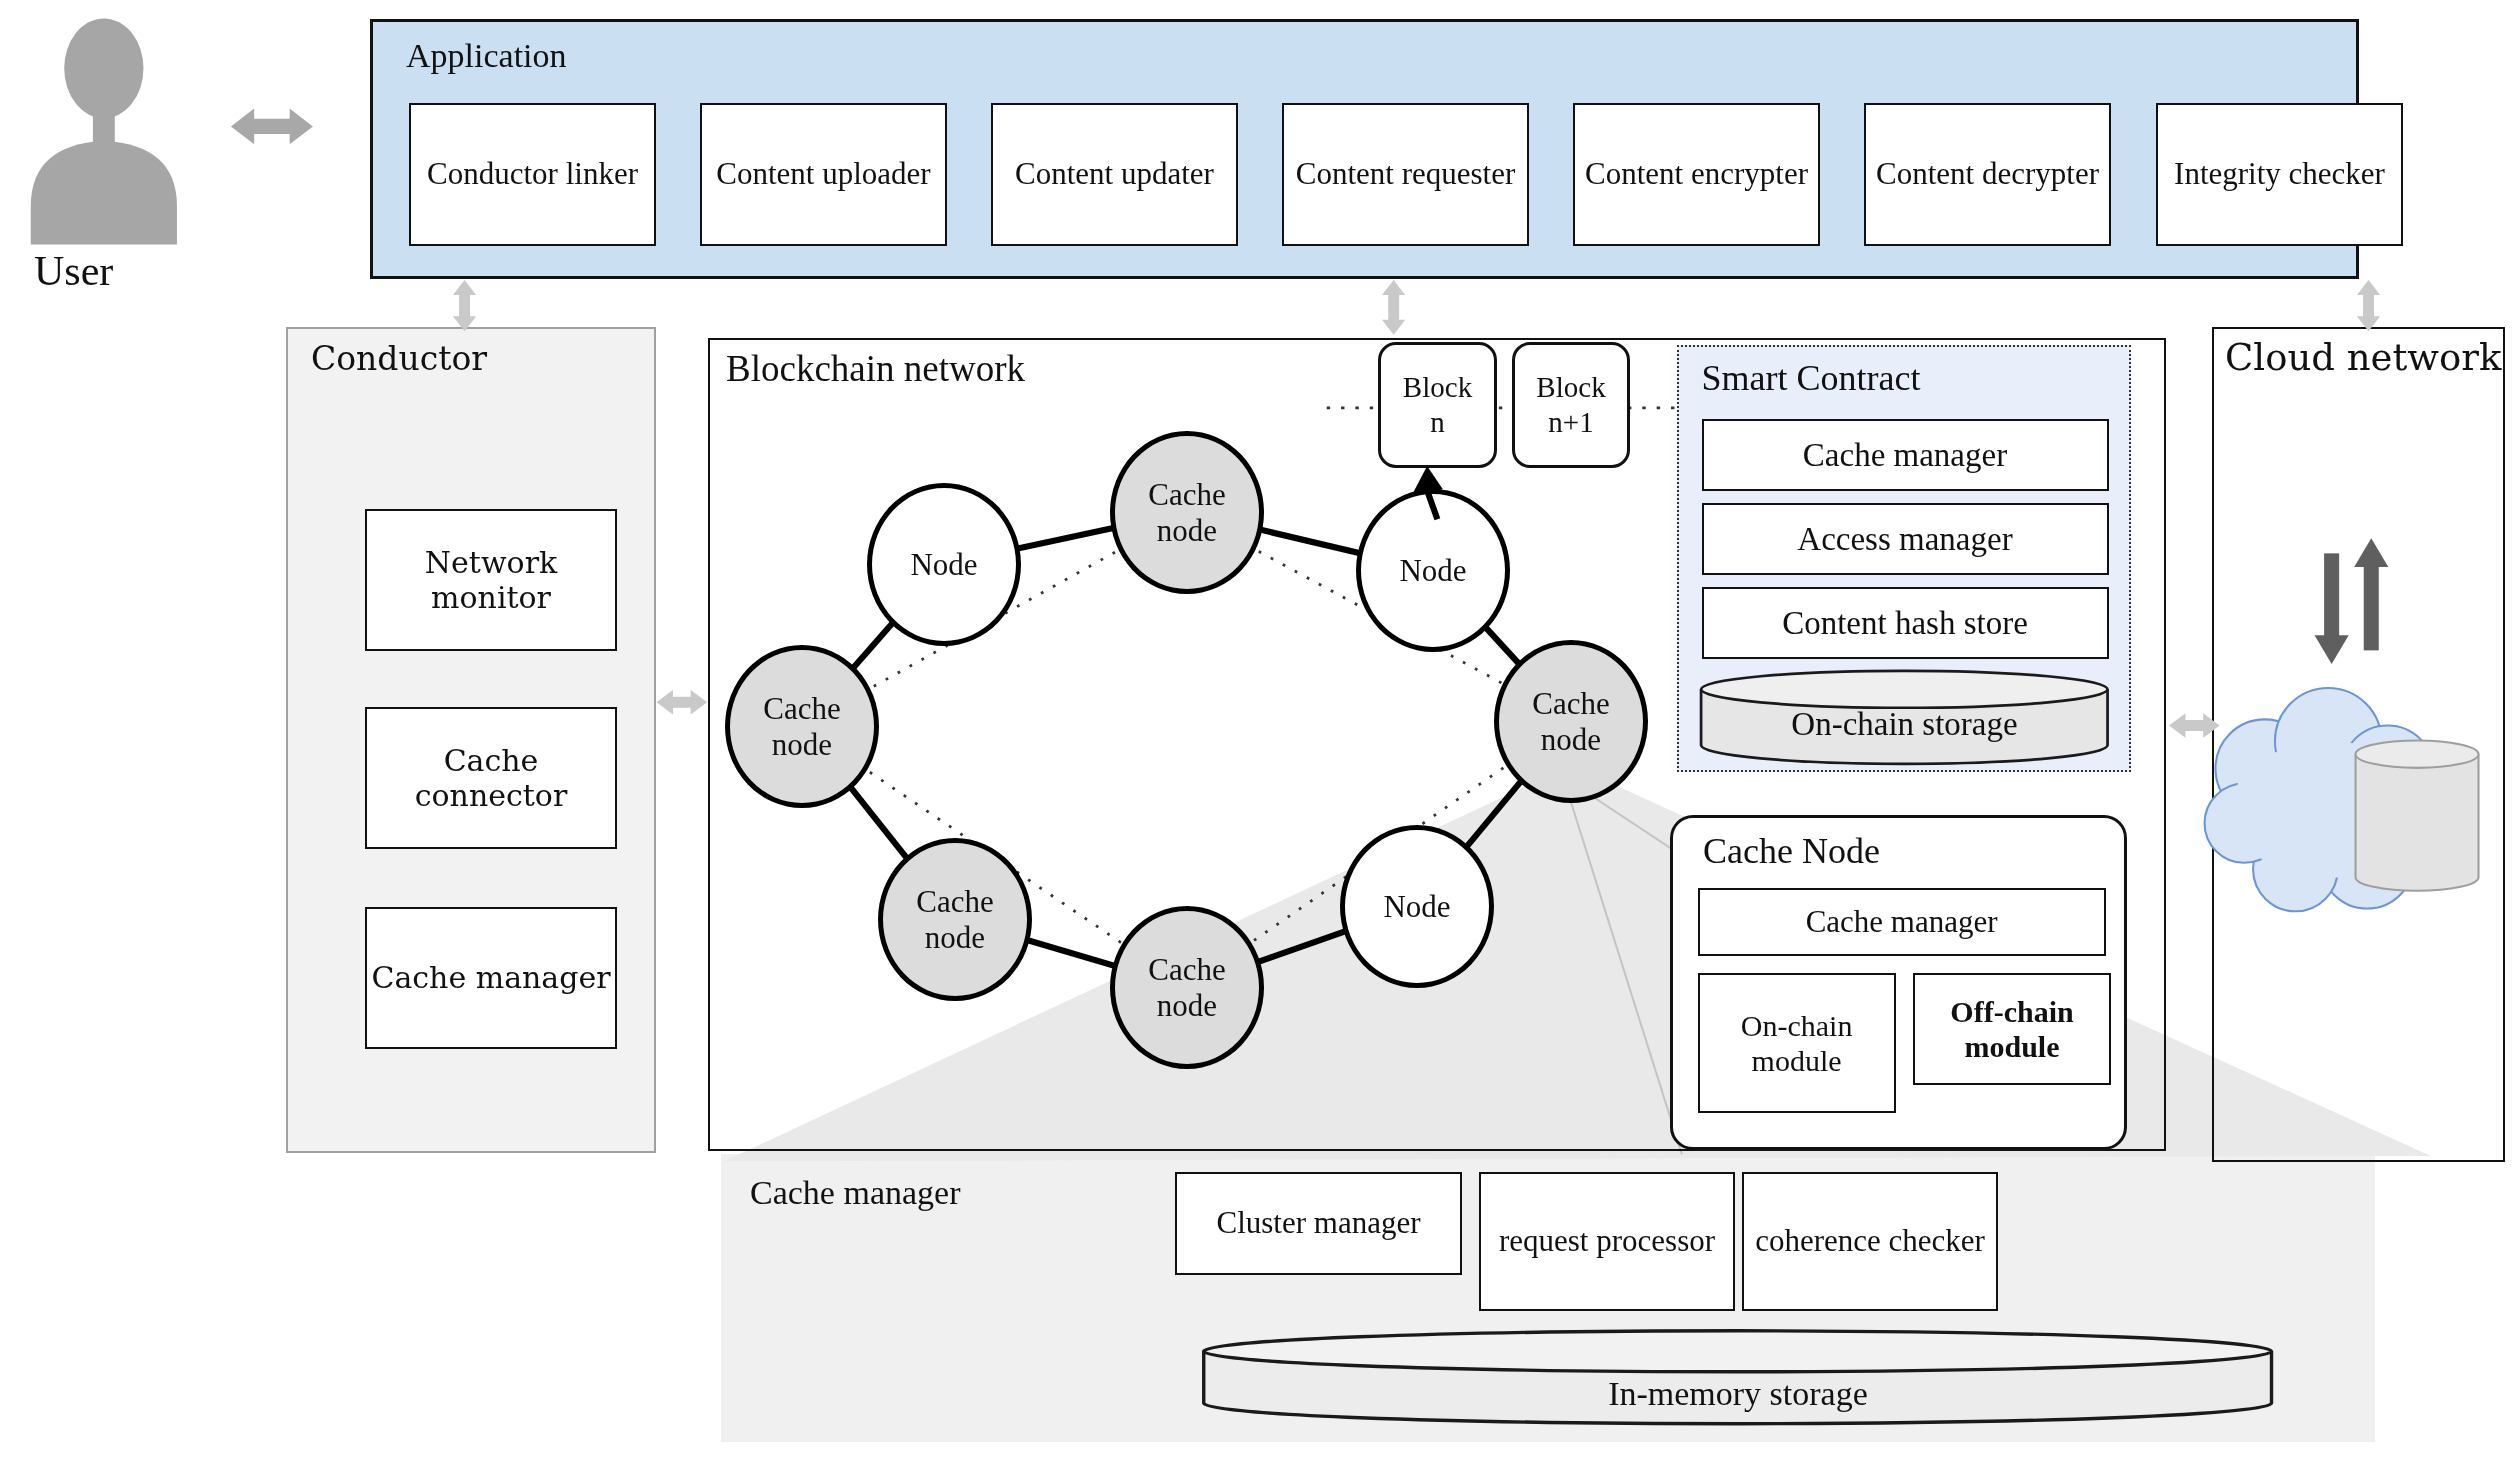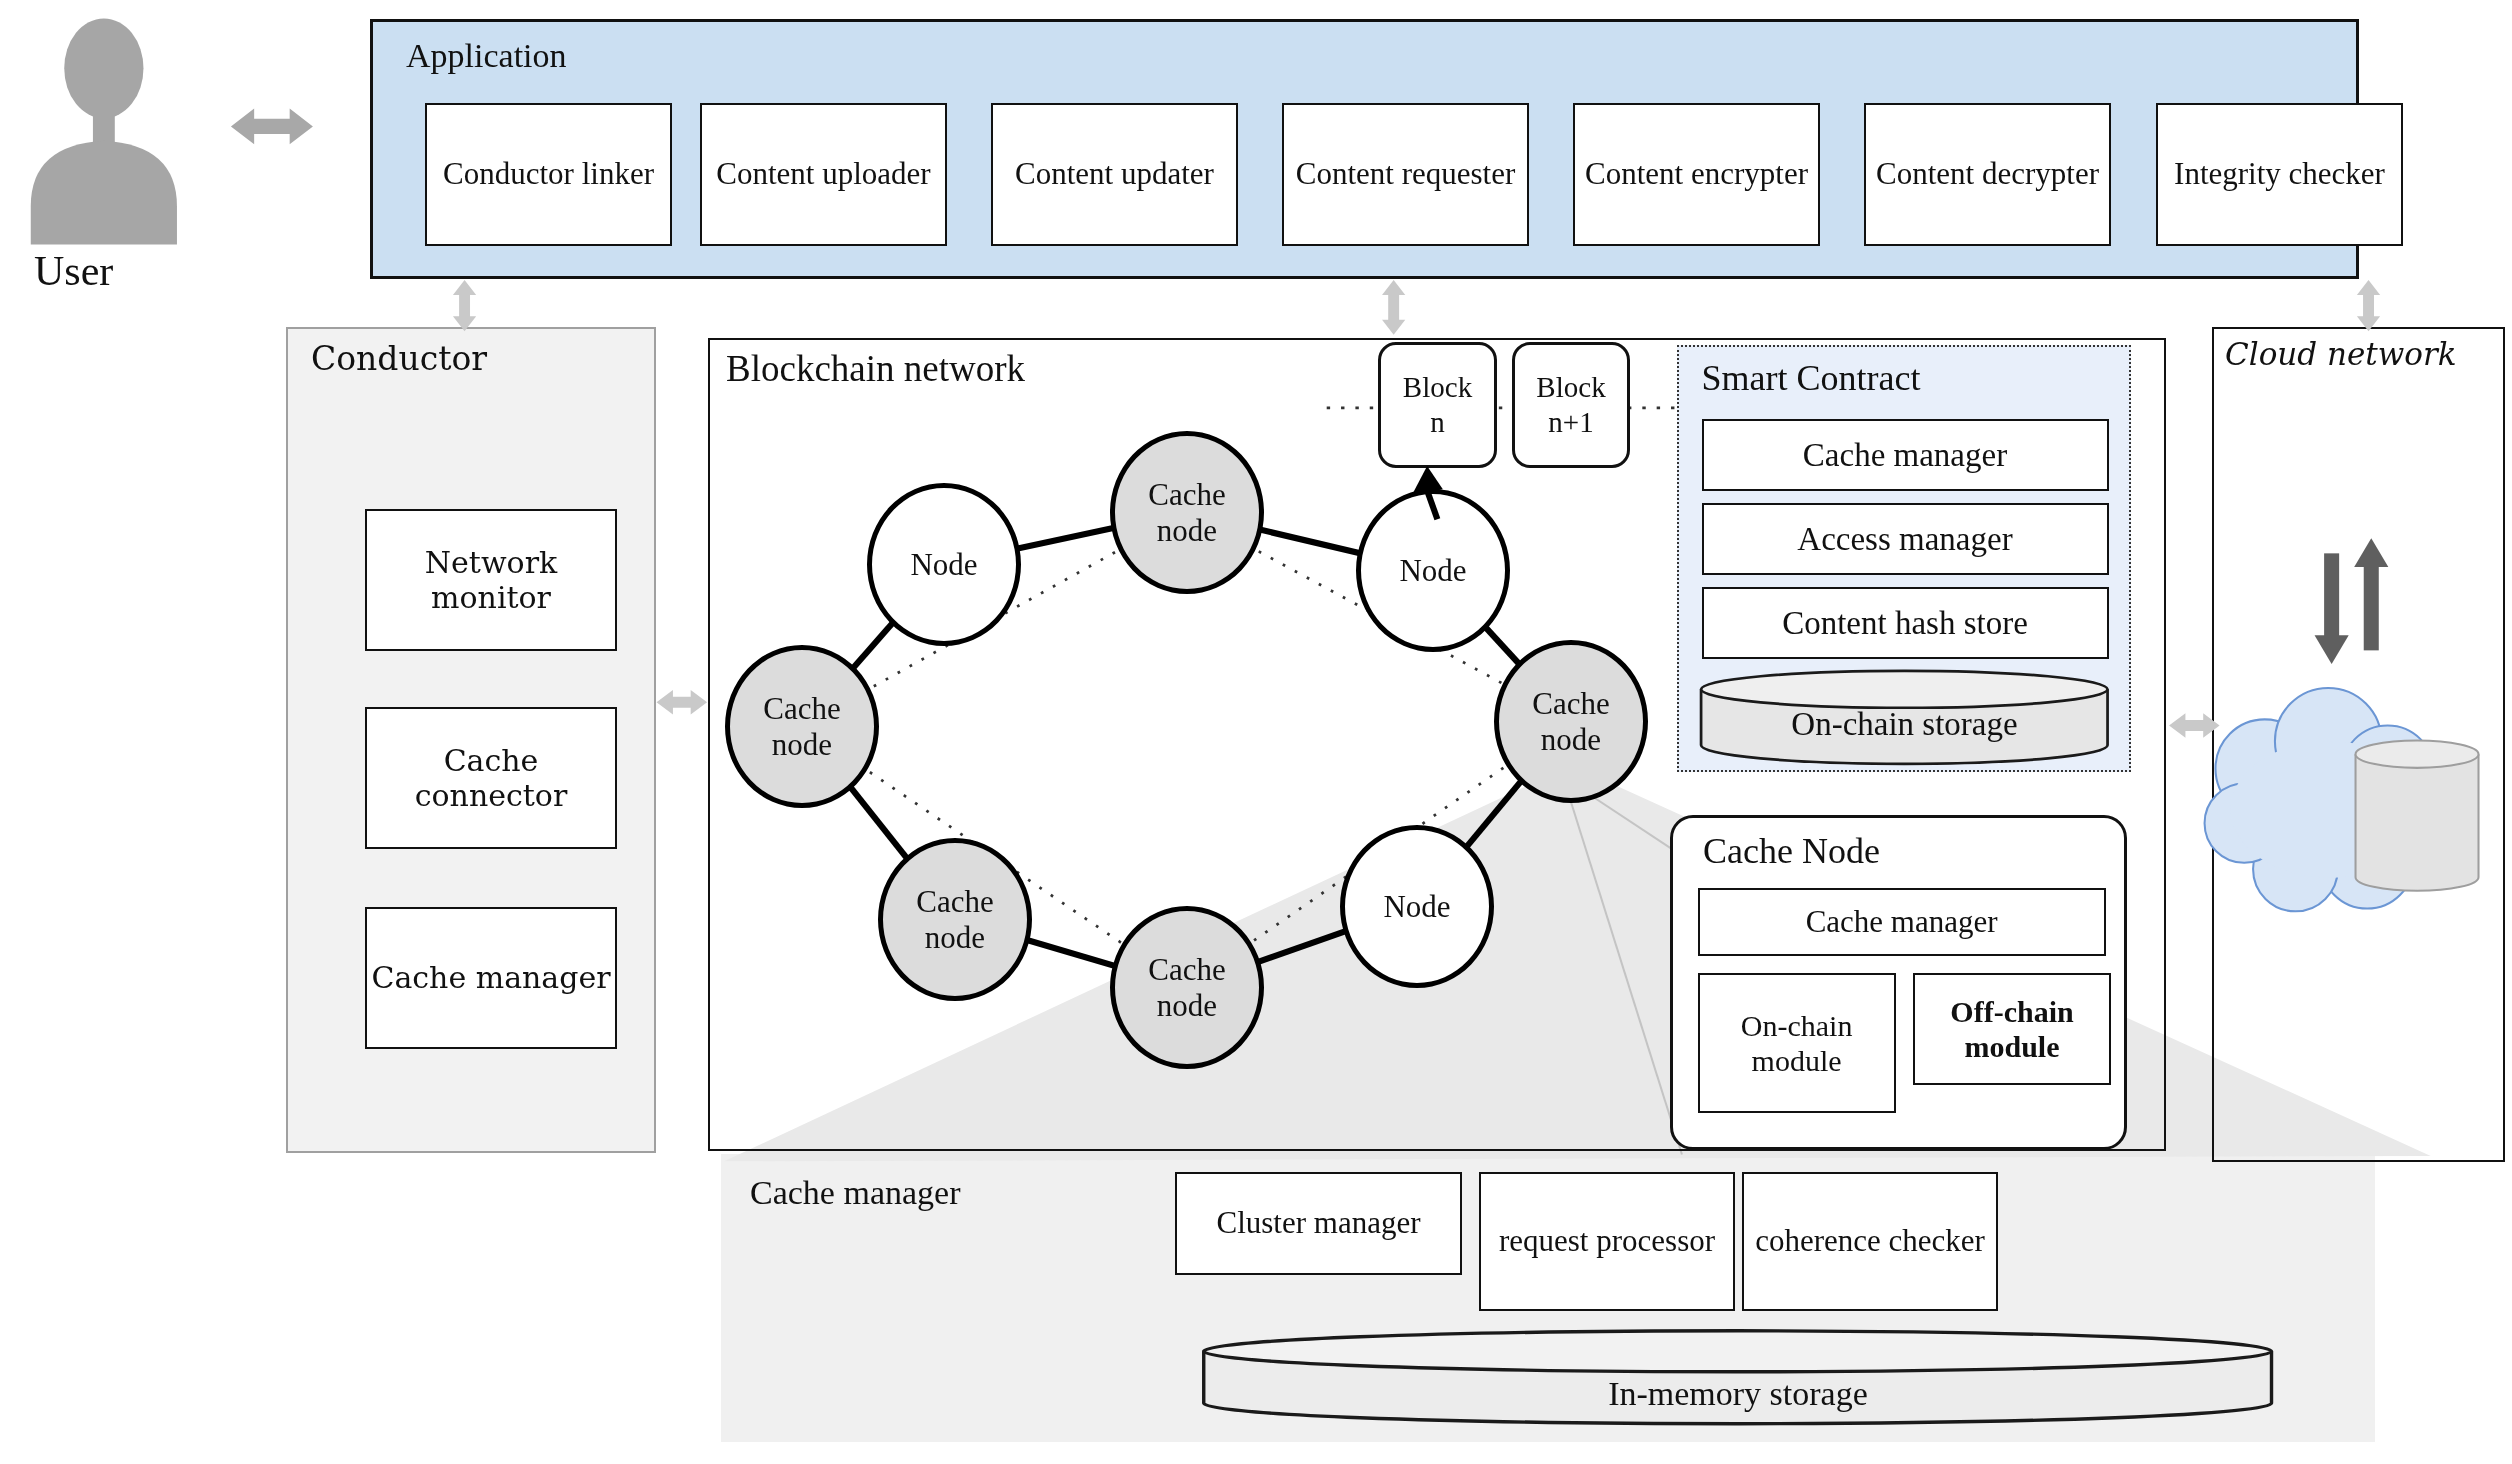--- a/index.html
+++ b/index.html
@@ -64,21 +64,21 @@
     </g>
   </svg>
 
   <div class="abs edge-border" style="left:708px;top:338px;width:1458px;height:813px;border:2.7px solid #111;"></div>
   <div class="abs edge-border" style="left:2212px;top:327px;width:293px;height:835px;border:2.7px solid #111;"></div>
 
   <div class="abs toplabel" style="left:34px;top:247px;width:157px;font-size:42px;">User</div>
 
   <div class="abs lay appbox" style="left:370px;top:19px;width:1989px;height:260px;">
     <div class="abs title" style="left:33px;top:15px;font-size:34px;">Application</div>
-    <div class="abs modulebox" style="left:52px;top:81px;width:247px;height:143px;font-size:31px;">Conductor linker</div>
+    <div class="abs modulebox" style="left:36px;top:81px;width:247px;height:143px;font-size:31px;">Conductor linker</div>
     <div class="abs modulebox" style="left:327px;top:81px;width:247px;height:143px;font-size:31px;">Content uploader</div>
     <div class="abs modulebox" style="left:618px;top:81px;width:247px;height:143px;font-size:31px;">Content updater</div>
     <div class="abs modulebox" style="left:909px;top:81px;width:247px;height:143px;font-size:31px;">Content requester</div>
     <div class="abs modulebox" style="left:1200px;top:81px;width:247px;height:143px;font-size:31px;">Content encrypter</div>
     <div class="abs modulebox" style="left:1491px;top:81px;width:247px;height:143px;font-size:31px;">Content decrypter</div>
     <div class="abs modulebox" style="left:1783px;top:81px;width:247px;height:143px;font-size:31px;">Integrity checker</div>
   </div>
 
   <div class="abs lay slab" style="left:286px;top:327px;width:370px;height:826px;background:var(--conductor-fill);border:2px solid #a0a0a0;">
     <div class="abs title" style="left:23px;top:9.6px;font-size:33px;">Conductor</div>
@@ -134,21 +134,21 @@
   </div>
   <div class="abs toplabel cyl-label" style="left:1701px;top:704px;width:407px;height:41px;font-size:33px;">On-chain storage</div>
 
   <div class="abs lay cnbox" style="left:1670px;top:815px;width:457px;height:335px;">
     <div class="abs title" style="left:30px;top:12.3px;font-size:36px;">Cache Node</div>
     <div class="abs modulebox" style="left:24.6px;top:70px;width:408px;height:68px;font-size:31px;">Cache manager</div>
     <div class="abs modulebox" style="left:24.6px;top:155px;width:198px;height:140px;font-size:30px;">On-chain module</div>
     <div class="abs modulebox" style="left:240px;top:155px;width:198px;height:112px;font-size:30px;font-weight:bold;">Off-chain module</div>
   </div>
 
-  <div class="abs lay title slab" style="left:2225px;top:336px;font-size:31px;font-style:italic;">Cloud network</div>
+  <div class="abs lay title slab" style="left:2225px;top:336px;font-size:37px;">Cloud network</div>
 
   <div class="abs lay title" style="left:750px;top:1174px;font-size:34px;">Cache manager</div>
   <div class="abs lay modulebox" style="left:1175px;top:1172px;width:287px;height:103px;font-size:31px;">Cluster manager</div>
   <div class="abs lay modulebox" style="left:1479px;top:1172px;width:256px;height:139px;font-size:31px;">request processor</div>
   <div class="abs lay modulebox" style="left:1742px;top:1172px;width:256px;height:139px;font-size:31px;">coherence checker</div>
   <div class="abs toplabel cyl-label" style="left:1204px;top:1373px;width:1068px;height:41px;font-size:34px;">In-memory storage</div>
 
   <svg class="svg-over" width="2512" height="1464" viewBox="0 0 3677 2143">
 
     <g fill="#a6a6a6">

